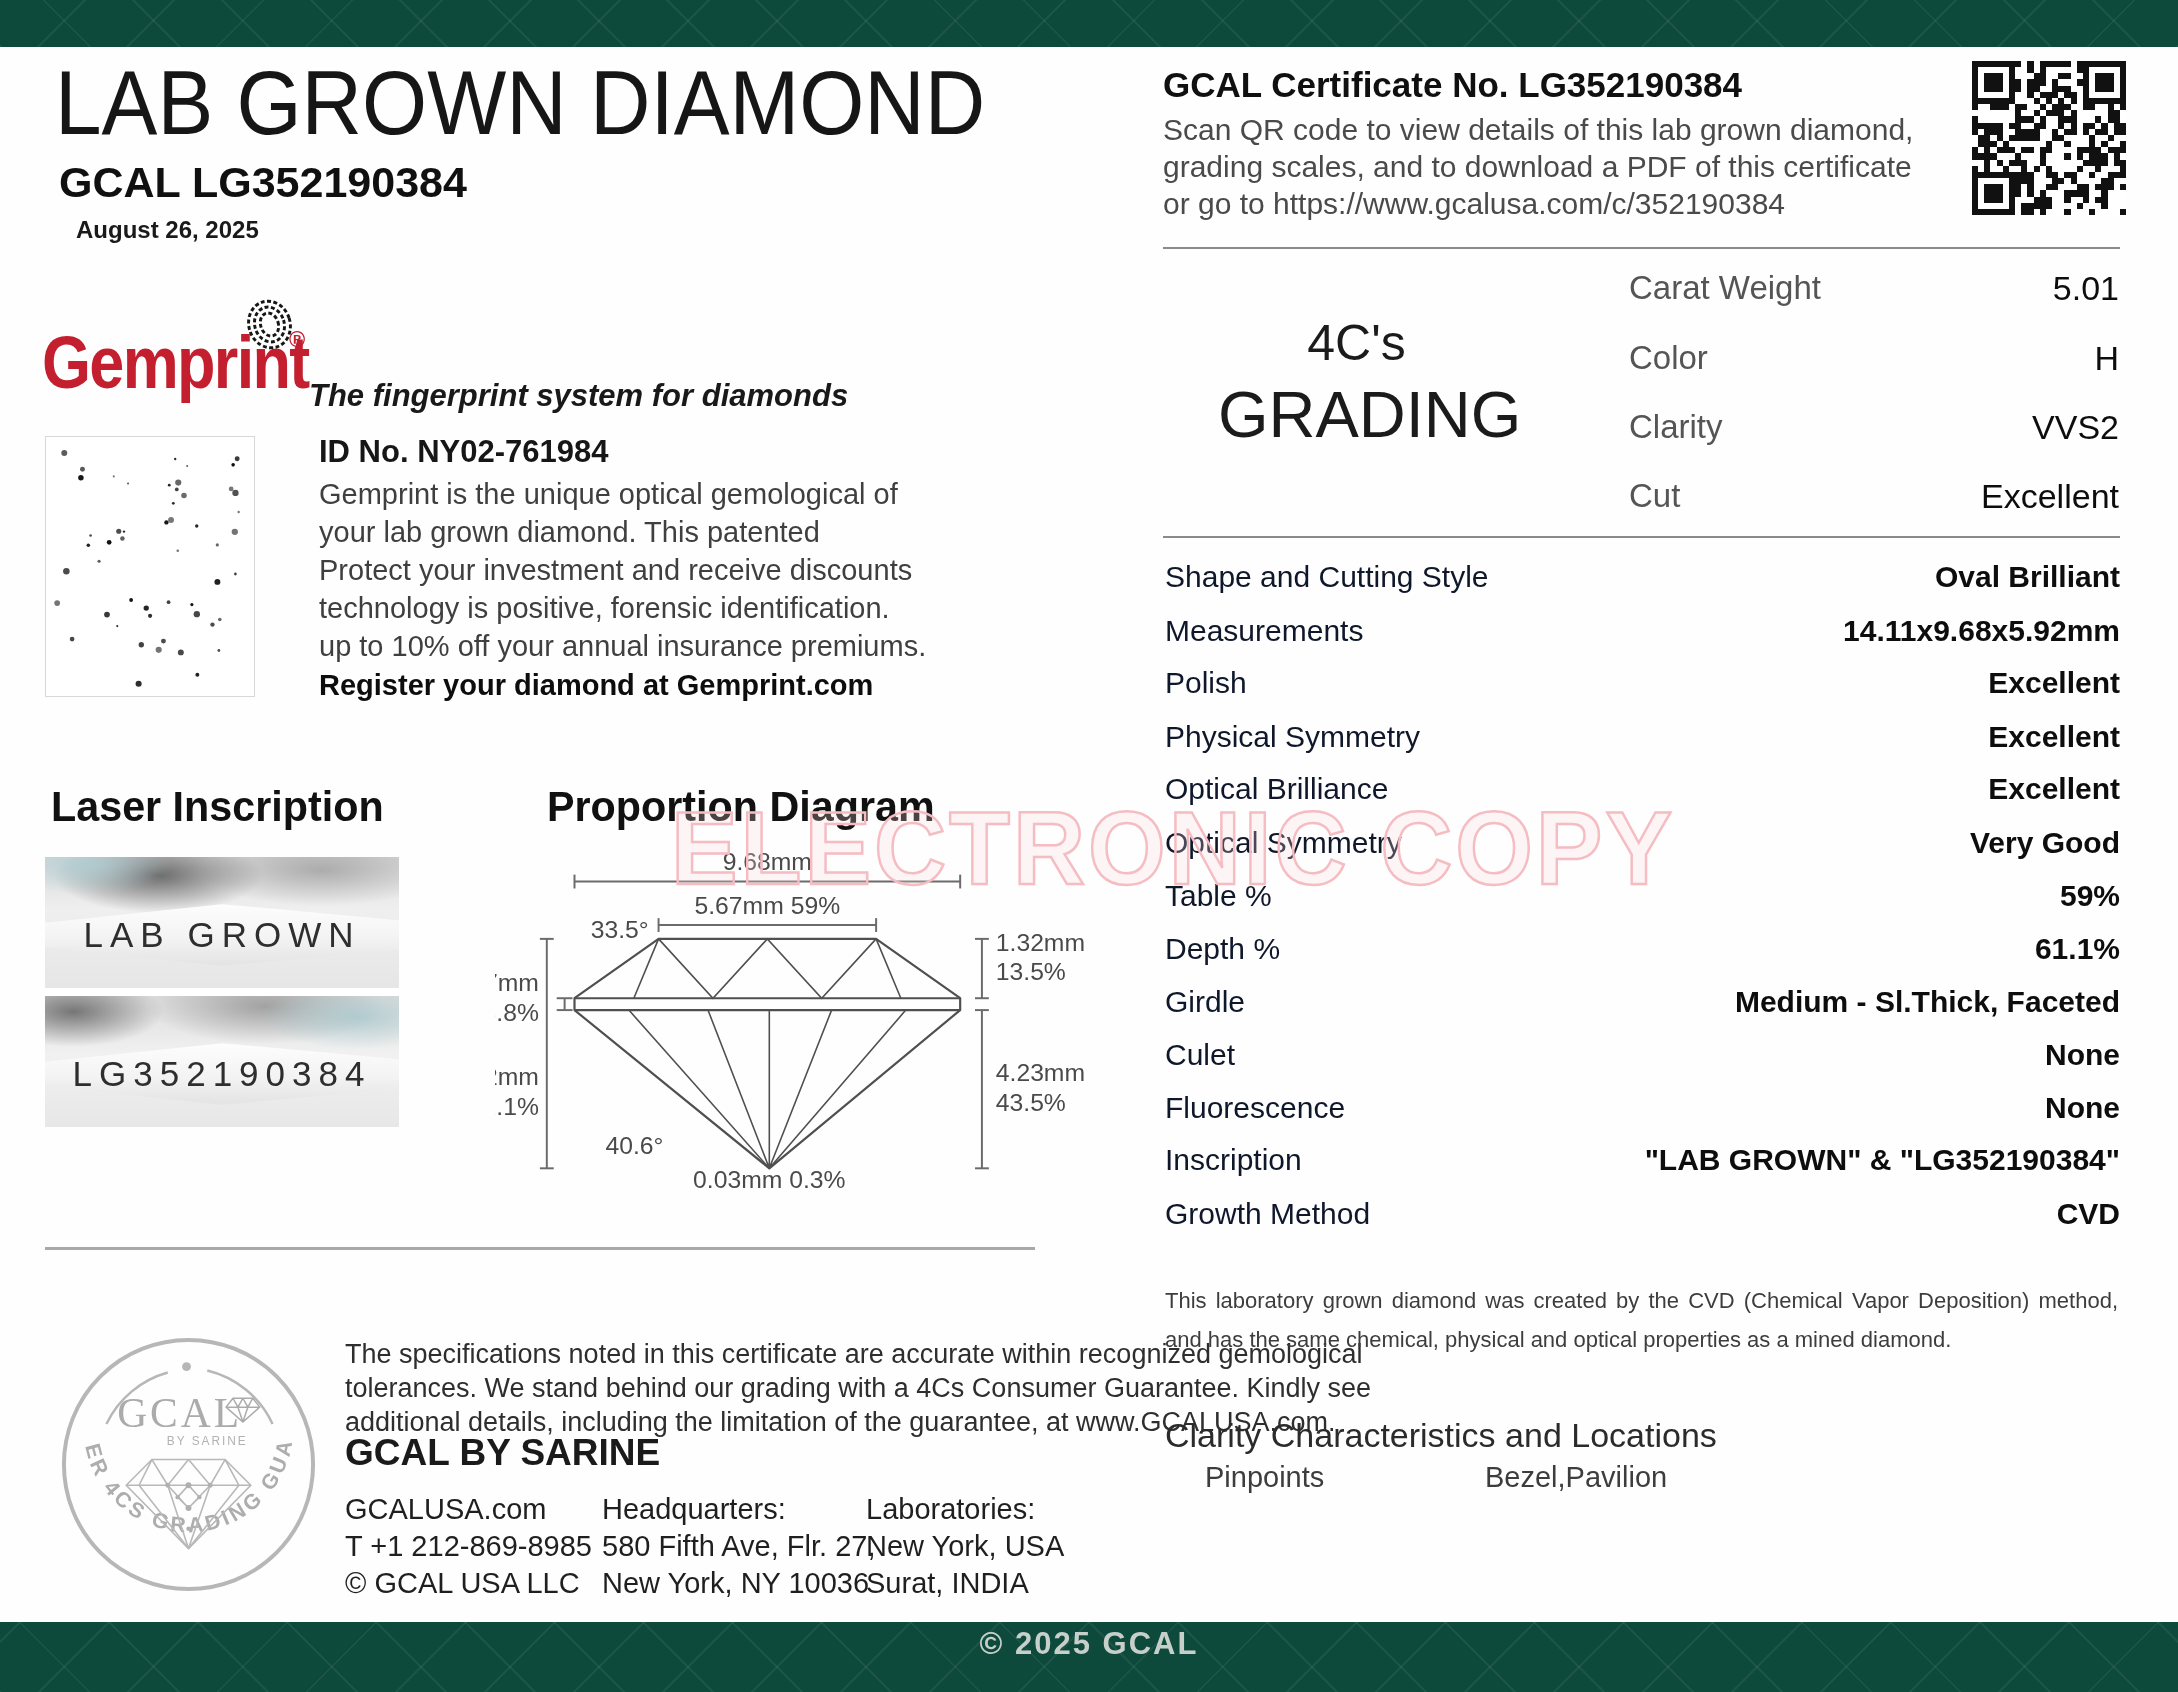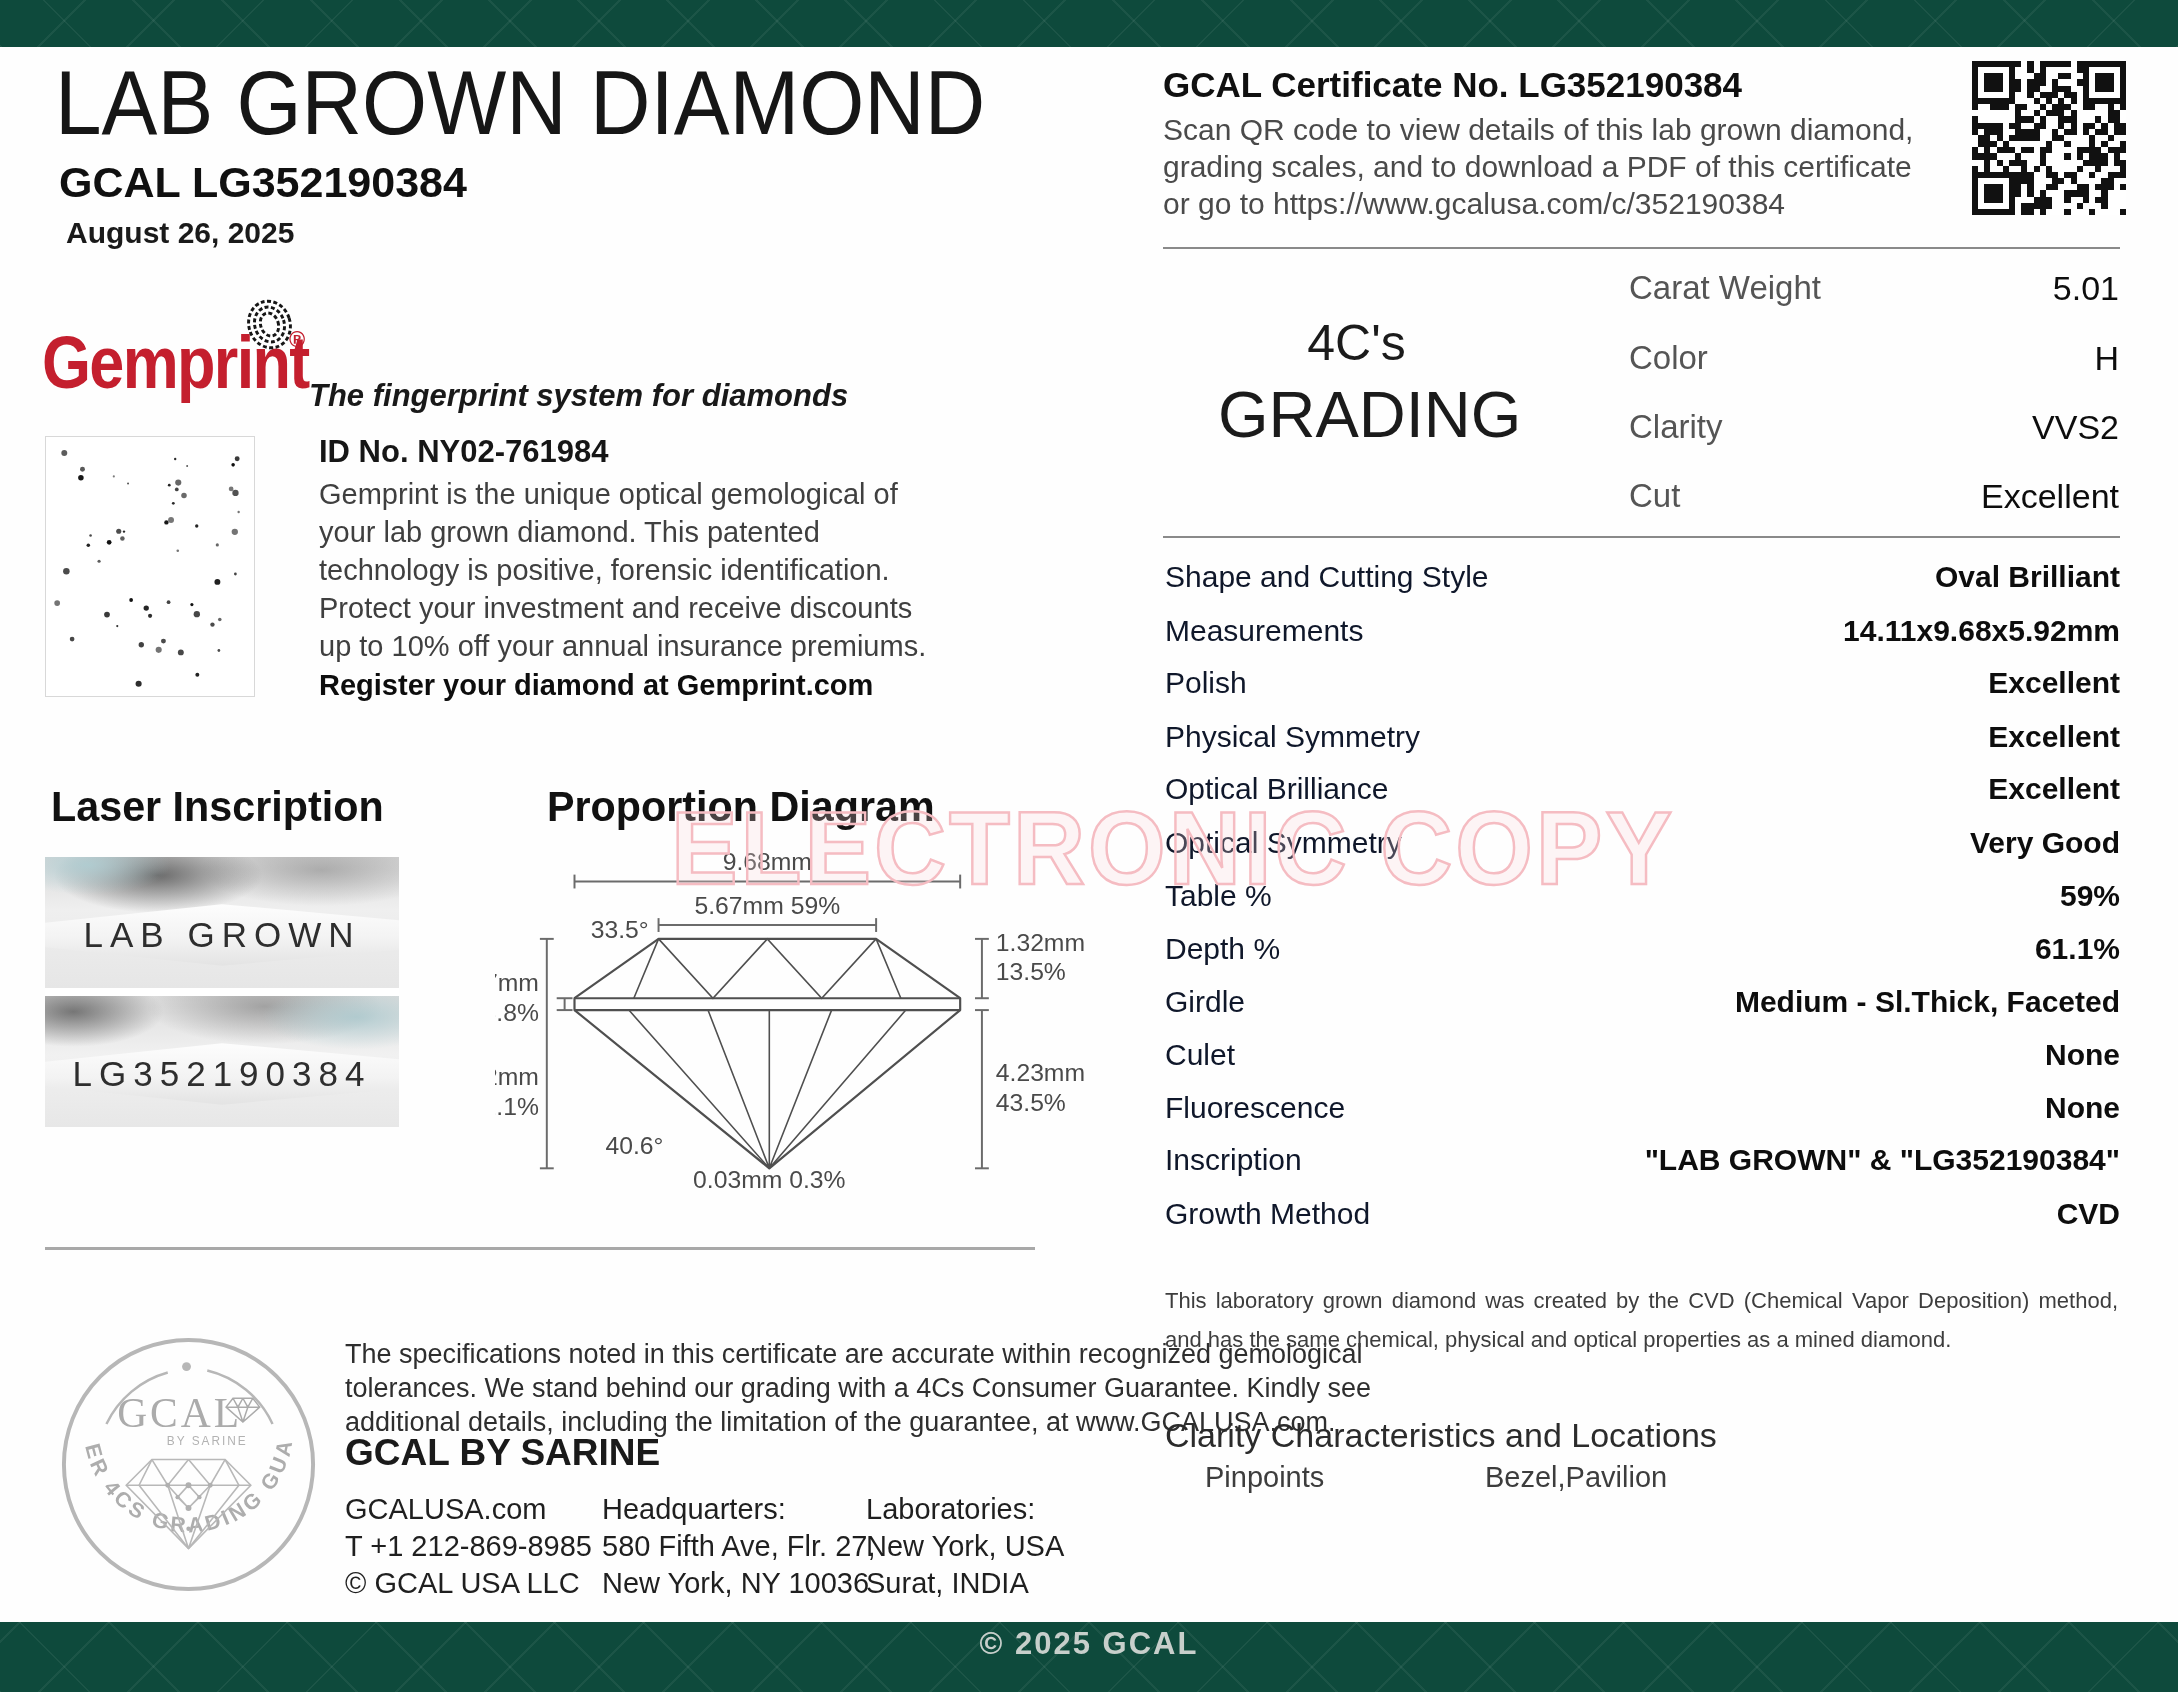--- a/index.html
+++ b/index.html
@@ -13,21 +13,21 @@
   .bar-bottom{top:1622px;height:71px;}
   .footer-text{position:absolute;top:1626px;left:0;width:2178px;text-align:center;
     font-size:31px;font-weight:700;color:#c7cfcb;letter-spacing:2px;}
 
   .abs{position:absolute;}
 
   
   .main-title{left:55px;top:51px;font-size:91px;font-weight:300;color:#161616;
     transform:scaleX(0.92);transform-origin:left top;letter-spacing:0px;white-space:nowrap;}
   .cert-id{left:59px;top:158px;font-size:43px;font-weight:700;color:#101010;}
-  .cert-date{left:66px;top:216px;font-size:30px;font-weight:600;color:#1a1a1a;}
+  .cert-date{left:76px;top:216px;font-size:24px;font-weight:600;color:#1a1a1a;}
 
   .gp-logo{left:42px;top:319px;font-size:75px;font-weight:800;color:#c41f2e;
     transform:scaleX(0.84);transform-origin:left top;letter-spacing:-2px;white-space:nowrap;}
   .gp-reg{left:289px;top:327px;font-size:22px;font-weight:700;color:#c41f2e;}
   .gp-tagline{left:309px;top:378px;font-size:31px;font-style:italic;font-weight:600;color:#191919;white-space:nowrap;}
   .gp-box{left:45px;top:436px;width:208px;height:259px;background:#fff;border:1px solid #d8d8d8;}
   .gp-id{left:319px;top:434px;font-size:31px;font-weight:700;color:#161616;}
   .gp-desc{left:319px;top:475px;font-size:29px;color:#3f3f3f;line-height:38px;white-space:nowrap;}
   .gp-register{left:319px;top:669px;font-size:29px;font-weight:700;color:#0d0d0d;}
 
@@ -165,22 +165,22 @@
         <circle cx="130.5" cy="22.3" r="1.2" fill="#0f0f0f" opacity="0.88"></circle>
         <circle cx="113.8" cy="215.3" r="3.1" fill="#0f0f0f" opacity="0.58"></circle>
         <circle cx="147.4" cy="169.5" r="1.6" fill="#0f0f0f" opacity="0.99"></circle>
         <circle cx="194.7" cy="75.9" r="1.2" fill="#0f0f0f" opacity="0.58"></circle>
       </svg>
   </div>
   <div class="abs gp-id under">ID No. NY02-761984</div>
   <div class="abs gp-desc under">
     <div>Gemprint is the unique optical gemological of</div>
     <div>your lab grown diamond. This patented</div>
+    <div>Protect your investment and receive discounts</div>
     <div>technology is positive, forensic identification.</div>
-    <div>Protect your investment and receive discounts</div>
     <div>up to 10% off your annual insurance premiums.</div>
   </div>
   <div class="abs gp-register under">Register your diamond at Gemprint.com</div>
 
   <div class="abs sec-head laser-head under">Laser Inscription</div>
   <div class="abs sec-head prop-head under">Proportion Diagram</div>
 
   <div class="abs laser-box under">
     <div class="laser-img" style="top:0;">
       <div class="laser-band">

